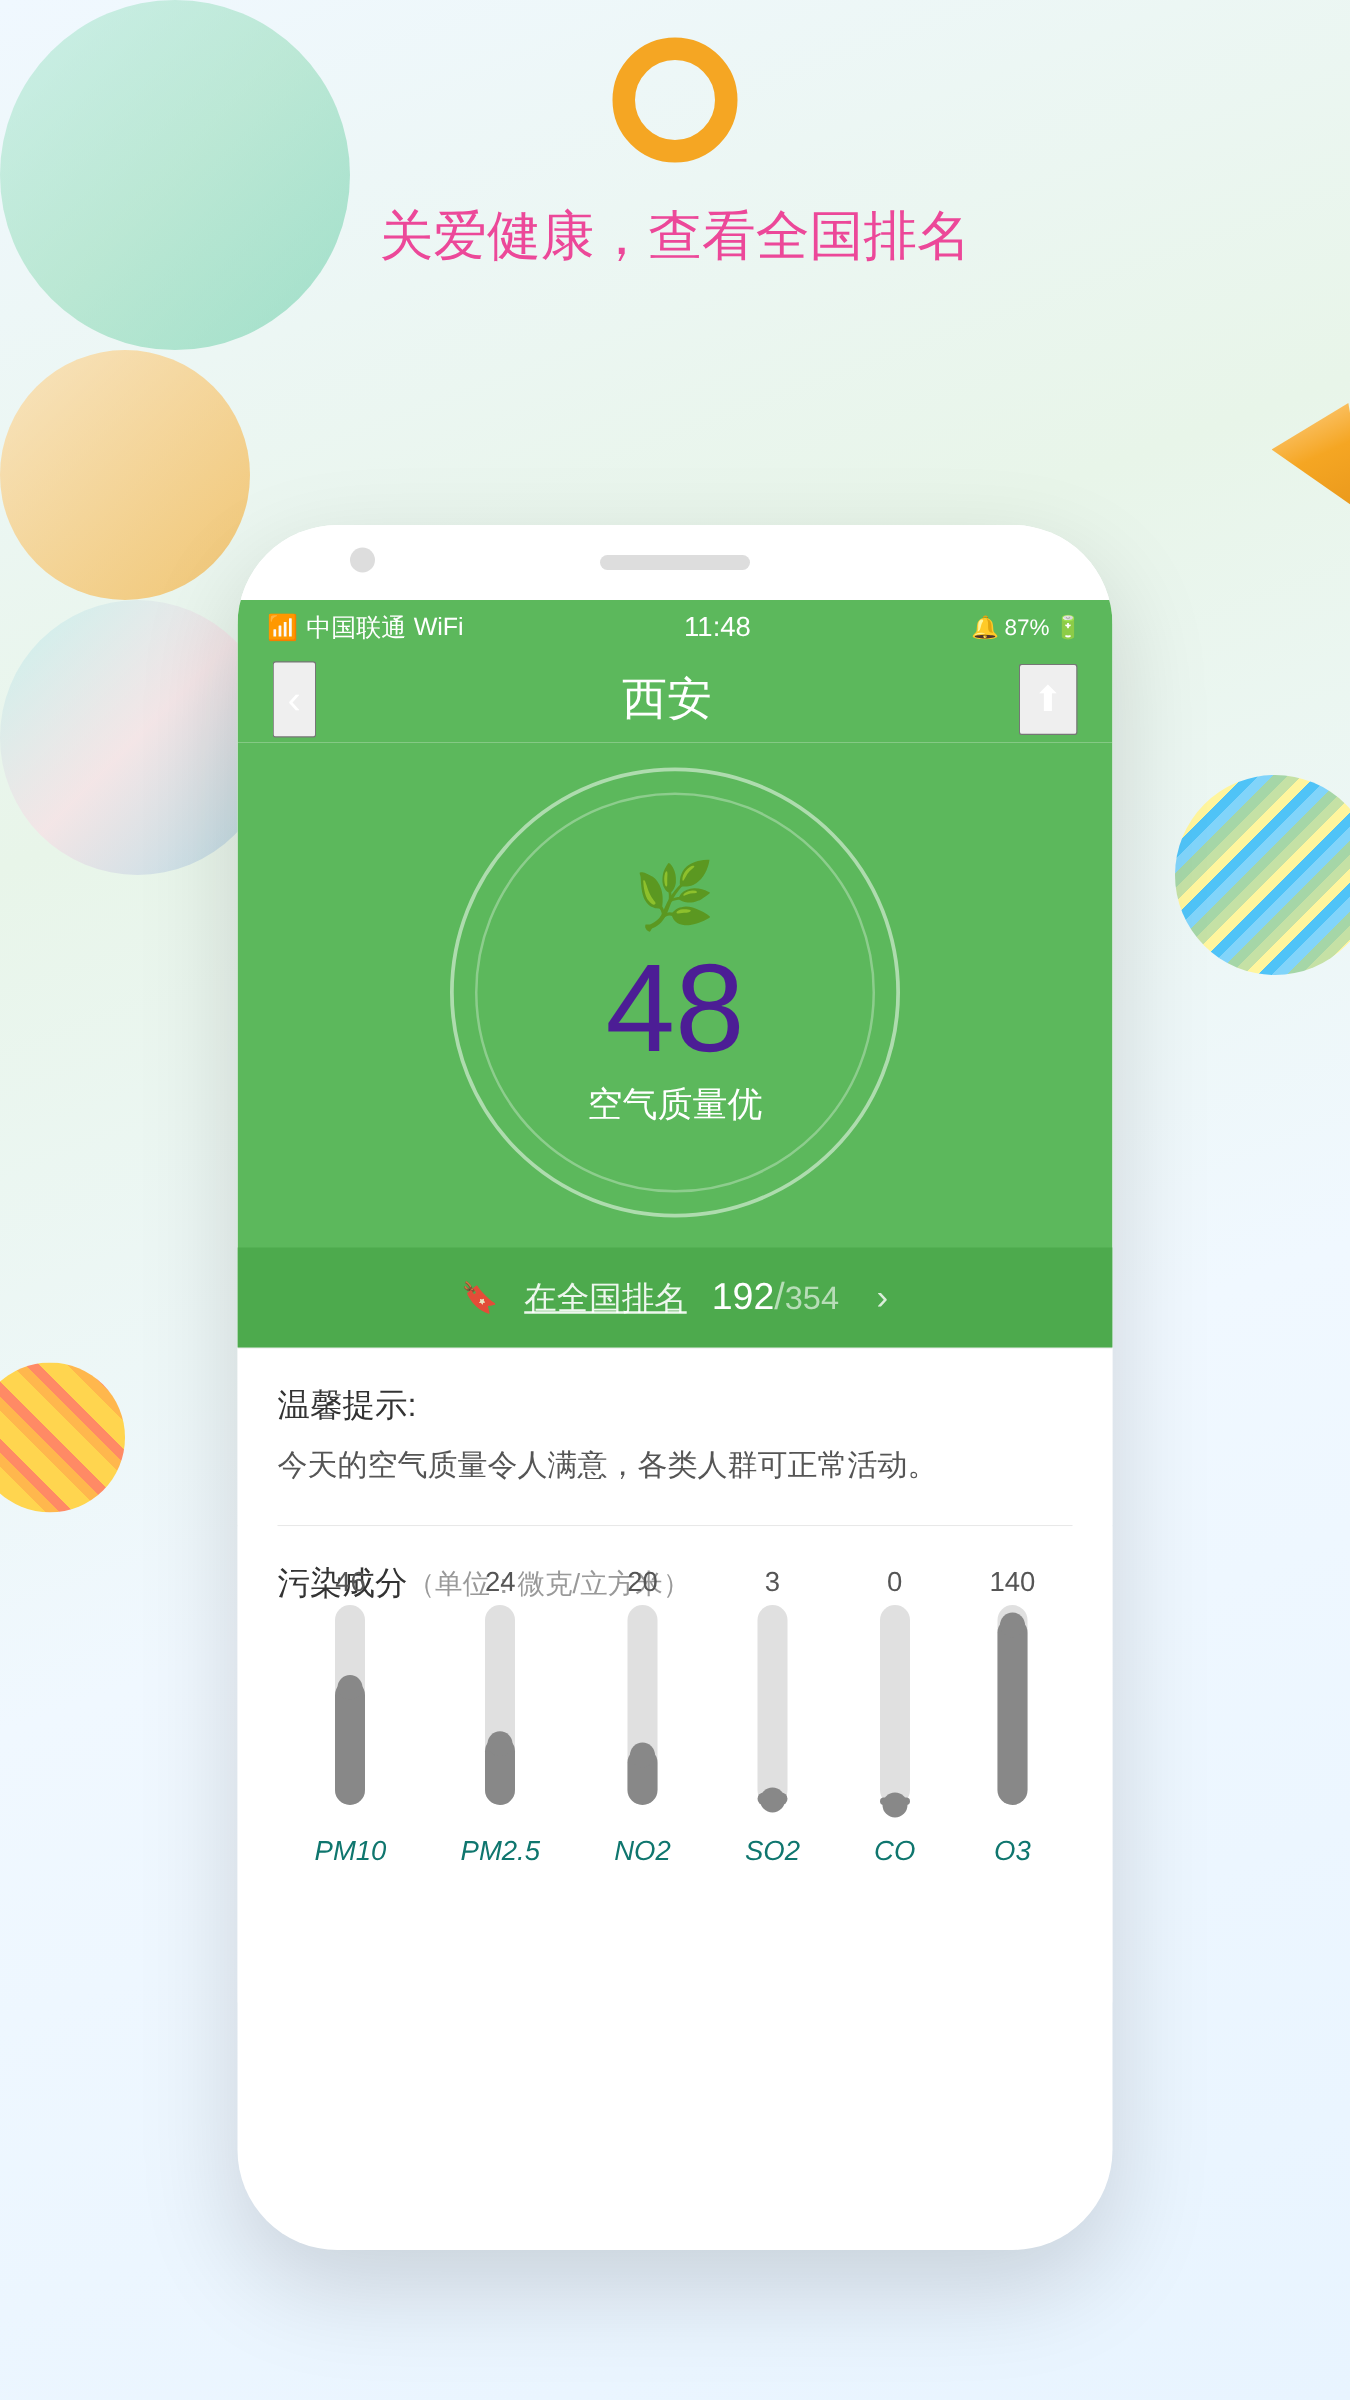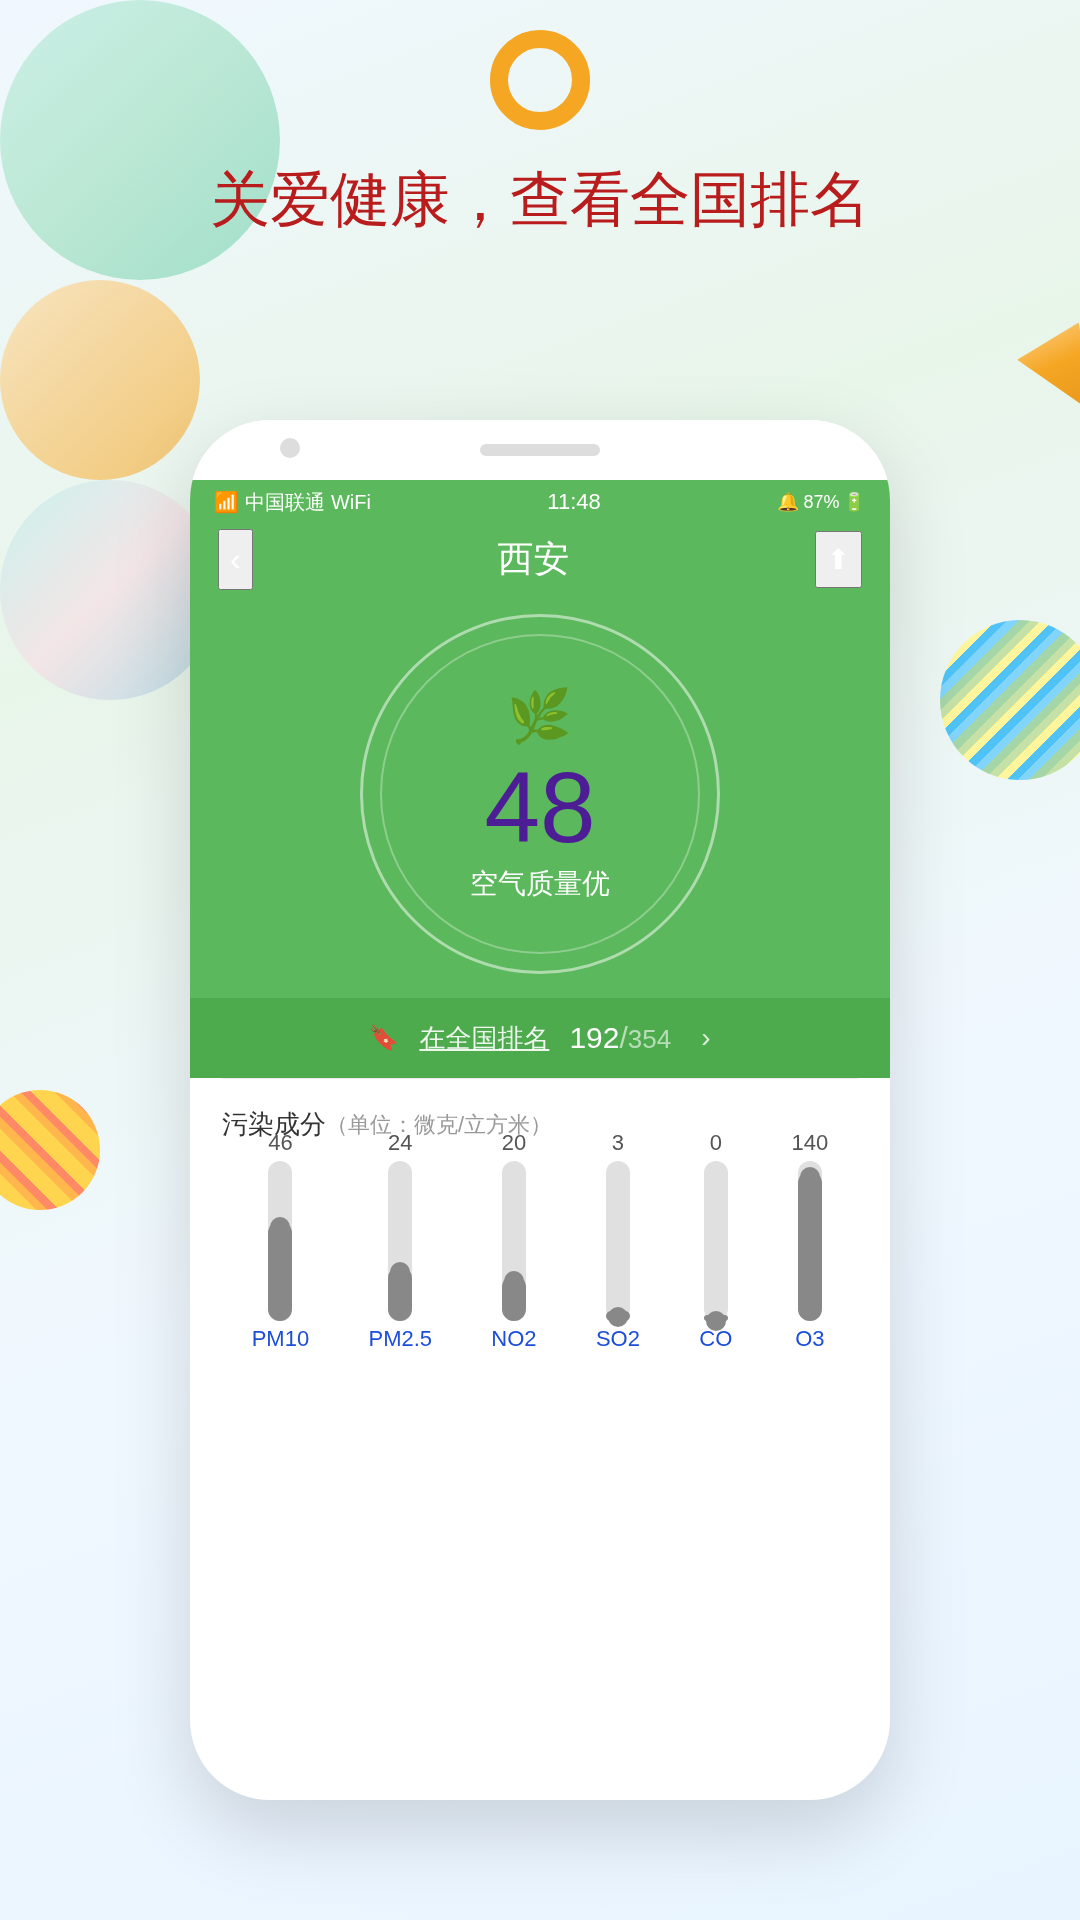--- a/index.html
+++ b/index.html
@@ -110,22 +110,22 @@
       width: 900px;
     }
     .title-text {
       font-size: 88px;
       font-weight: 700;
       color: #2c2c2c;
       letter-spacing: 4px;
       line-height: 1.1;
     }
     .subtitle-text {
-      font-size: 60px;
-      color: #b91c1c;
+      font-size: 43px;
+      color: #ec4899;
       margin-top: 20px;
       font-weight: 400;
     }
 
     
     .phone-container {
       position: absolute;
       top: 420px;
       left: 50%;
       transform: translateX(-50%);
@@ -368,23 +368,24 @@
     }
     .bar-fill {
       width: 24px;
       background: #888;
       border-radius: 12px;
       position: absolute;
       bottom: 0;
     }
     .bar-label {
       font-size: 22px;
-      color: #1d4ed8;
-      margin-top: 0;
+      color: #0f766e;
+      margin-top: 19px;
       text-align: center;
+      font-style: italic;
     }
     .bar-dot {
       width: 20px;
       height: 20px;
       background: #888;
       border-radius: 50%;
       position: absolute;
       top: -4px;
       left: 2px;
     }
@@ -460,20 +461,24 @@
       <div class="ranking-bar">
         <span class="bookmark-icon">🔖</span>
         <span class="ranking-text">在全国排名</span>
         <span class="ranking-numbers">
           <span>192</span><span style="color:rgba(255,255,255,0.6)">/</span><span style="color:rgba(255,255,255,0.6);font-size:26px">354</span>
         </span>
         <span class="chevron-right">›</span>
       </div>
     </div>
 
+    <div class="tip-section">
+      <div class="tip-title">温馨提示:</div>
+      <div class="tip-content">今天的空气质量令人满意，各类人群可正常活动。</div>
+    </div>
 
     <div class="divider"></div>
 
     <div class="pollution-section">
       <div class="pollution-header">
         <span class="pollution-title">污染成分</span>
         <span class="pollution-unit">（单位：微克/立方米）</span>
       </div>
 
       <div class="bar-chart" id="bar-chart">

